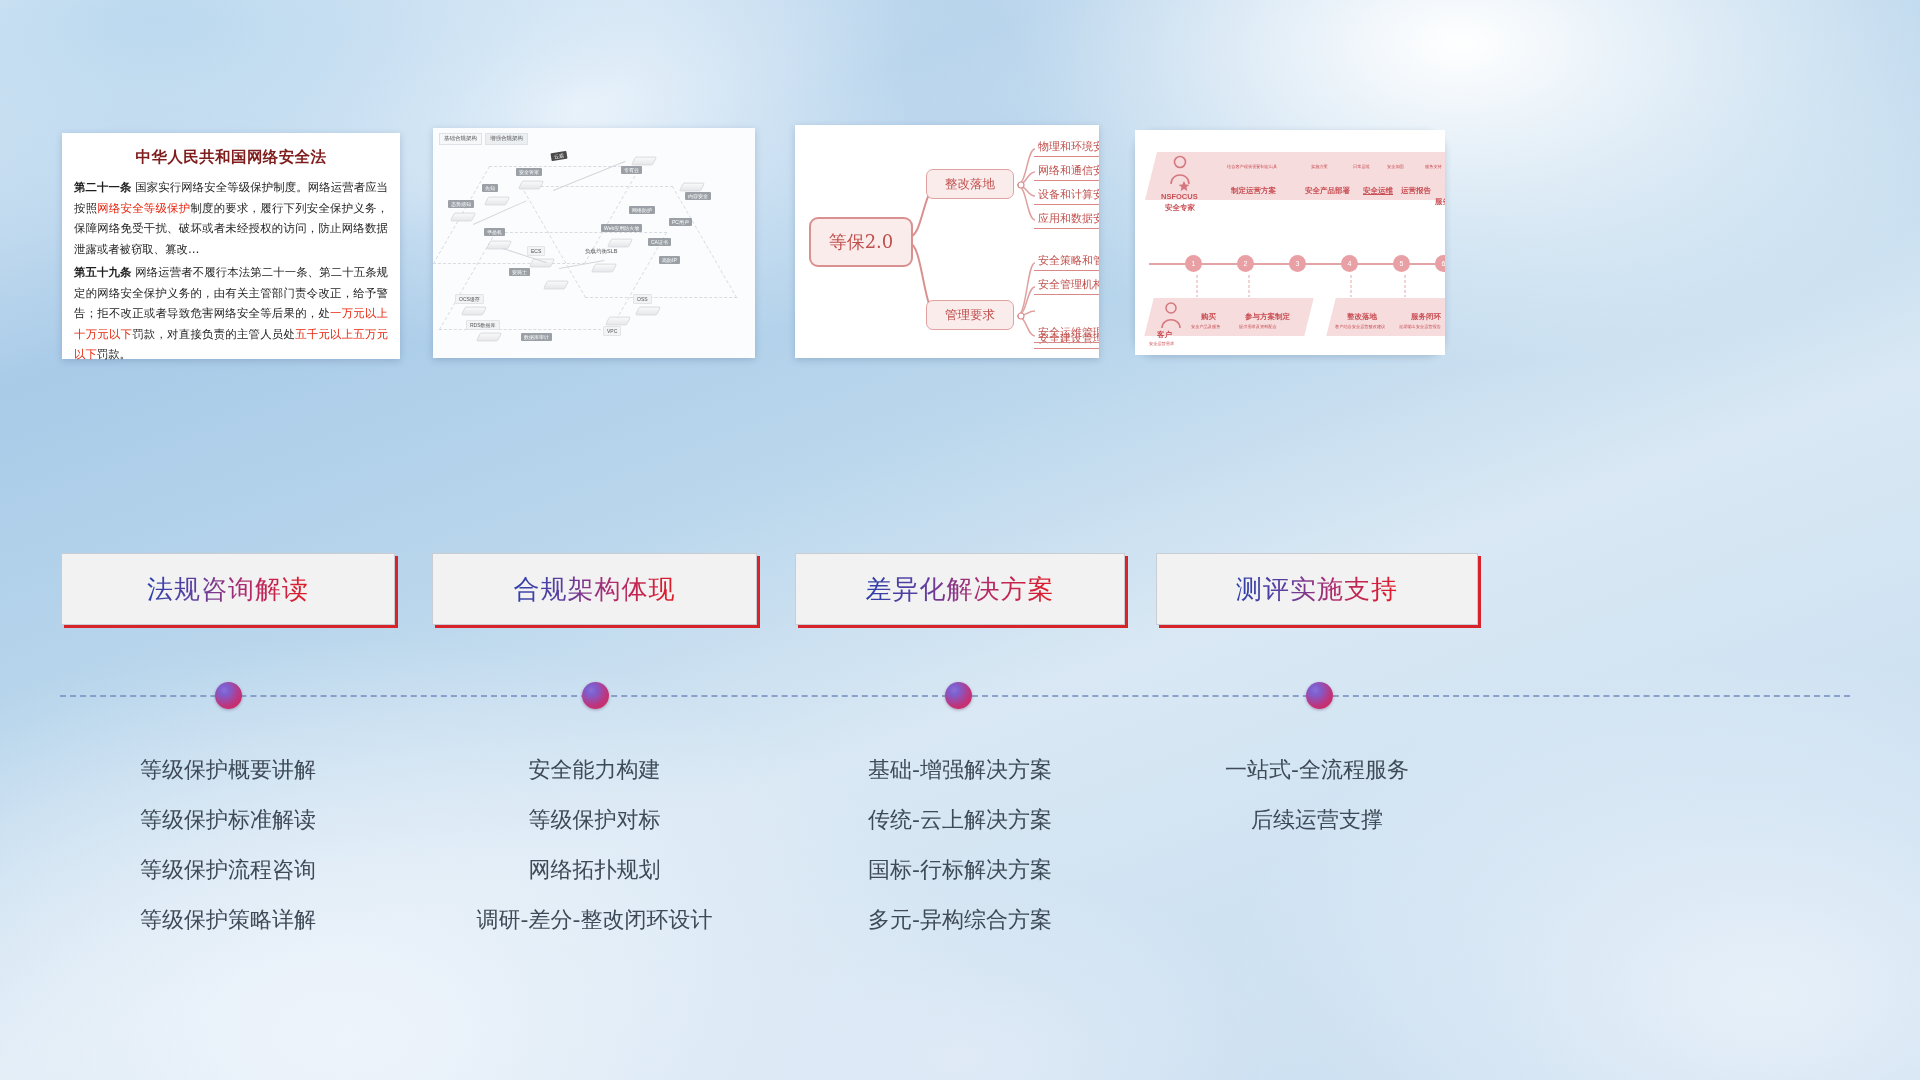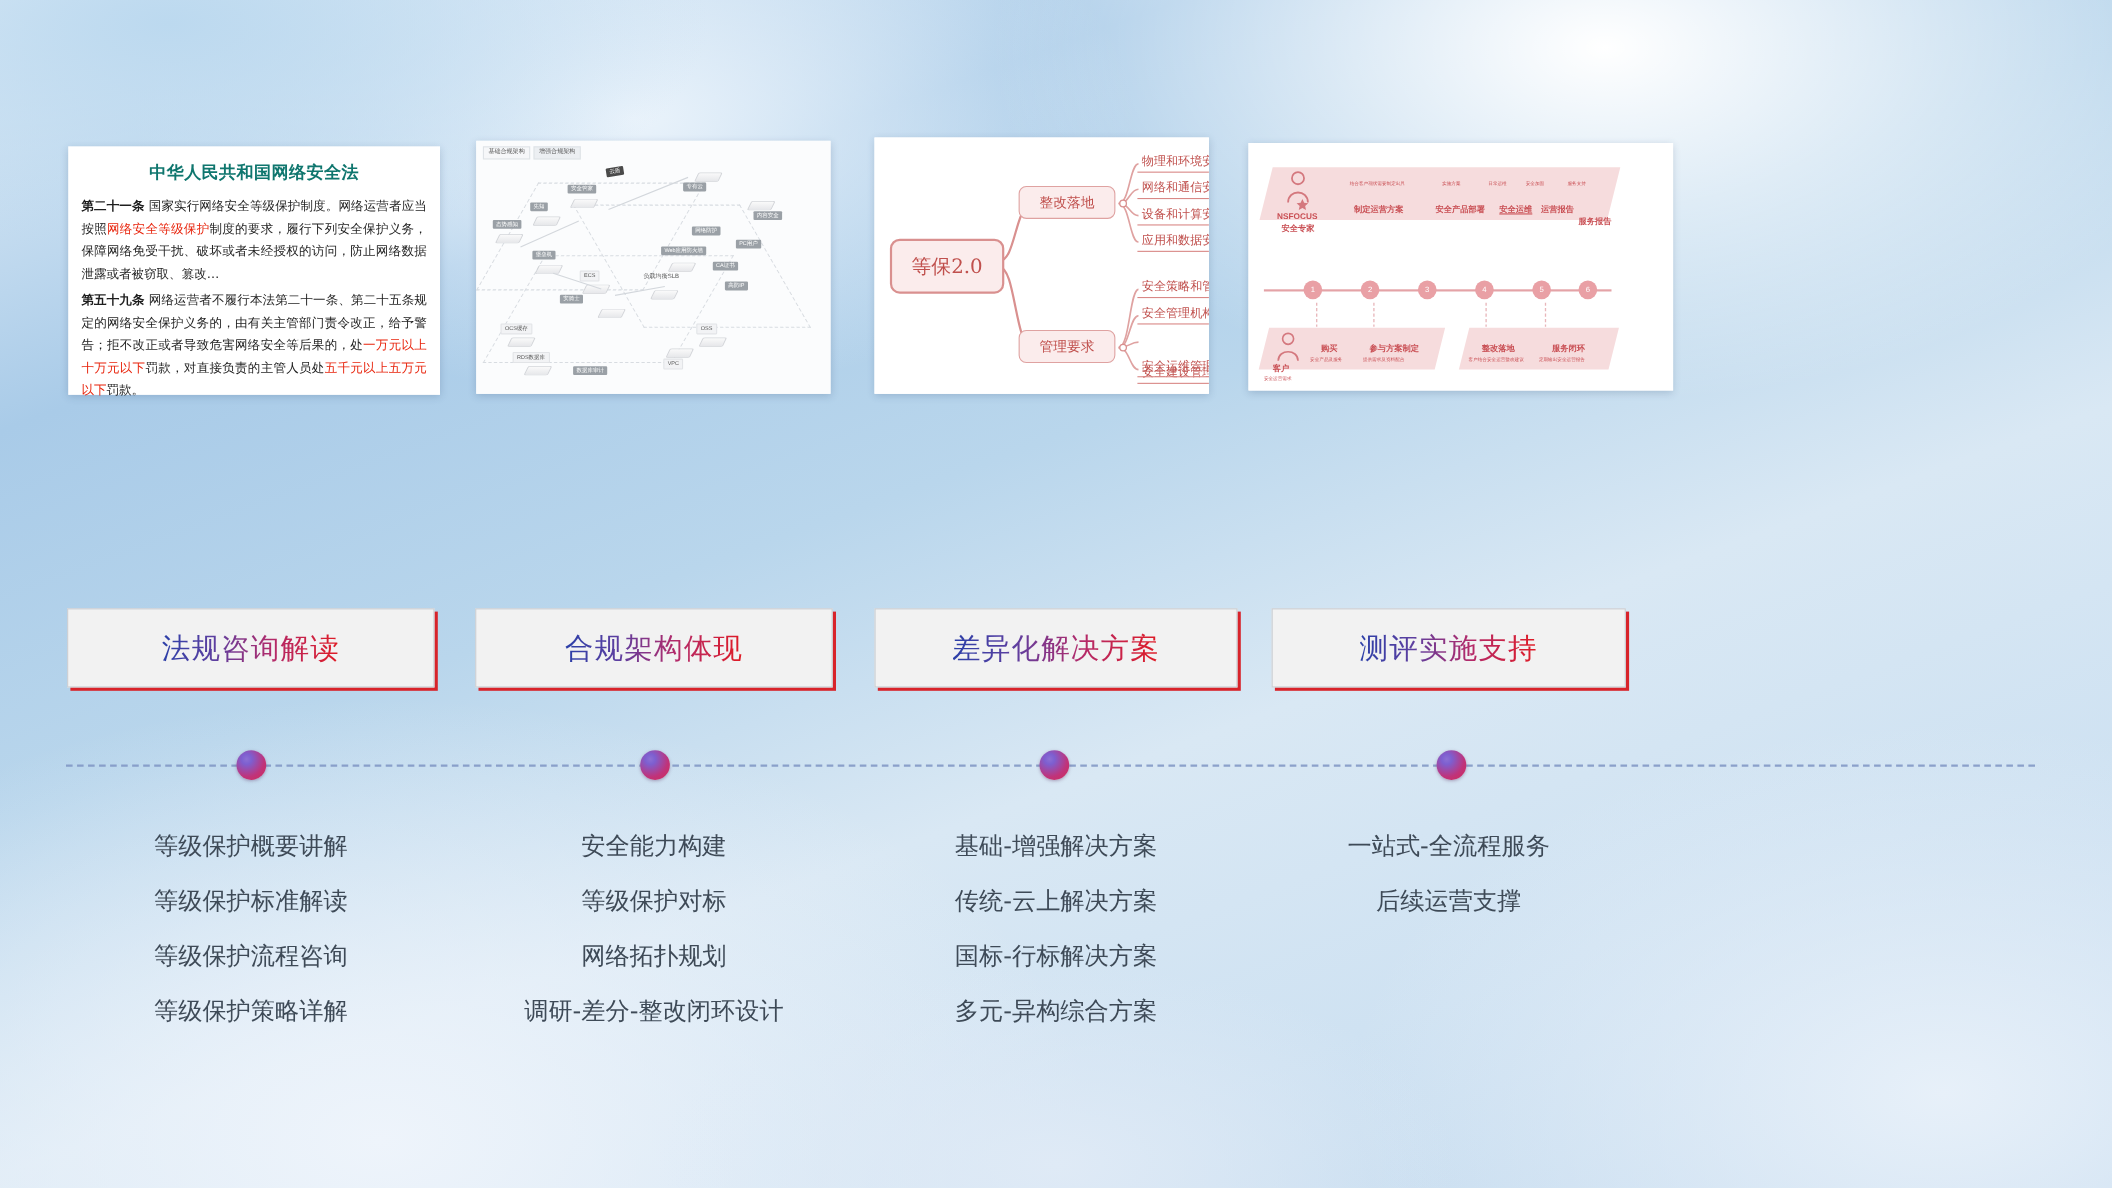--- a/index.html
+++ b/index.html
@@ -23,26 +23,26 @@
       radial-gradient(520px 260px at 50% 98%, #dfeaf6 0%, rgba(223,234,246,0) 70%);
     mix-blend-mode:normal;}
 
   
   .cards{position:absolute;left:0;top:0;width:1920px;height:1080px;}
   .card{position:absolute;background:#fff;
         box-shadow:0 2px 7px rgba(40,70,110,.22);}
   .card.c1{left:62px;  top:133px; width:338px;height:226px;}
   .card.c2{left:433px; top:128px; width:322px;height:230px;}
   .card.c3{left:795px; top:125px; width:304px;height:233px;}
-  .card.c4{left:1135px;top:130px; width:386px;height:225px;}
+  .card.c4{left:1135px;top:130px; width:310px;height:225px;border-radius:20px;}
 
   
   .law{padding:10px 12px 4px 12px;box-sizing:border-box;height:100%;
        font-family:"DejaVu Sans","Liberation Sans",sans-serif;}
-  .law-title{text-align:center;font-size:15.5px;font-weight:bold;color:#0f766e;
+  .law-title{text-align:center;font-size:15.5px;font-weight:bold;color:#7f1d1d;
              letter-spacing:.4px;margin:4px 0 9px;}
   .law-p{font-size:11.4px;line-height:20.5px;color:#1e1e1e;margin:0 0 3px;text-align:justify;}
   .law-p b{font-weight:bold;}
   .law-p .rd{color:#e8240c;}
 
   
   .arch{position:relative;width:100%;height:100%;overflow:hidden;background:#fbfcfd;}
   .arch .tabs{position:absolute;left:6px;top:5px;display:flex;gap:3px;}
   .arch .tab{font-size:5.5px;color:#555;background:#eceff2;border:1px solid #dfe3e7;
              padding:2px 4px;line-height:1;white-space:nowrap;}

